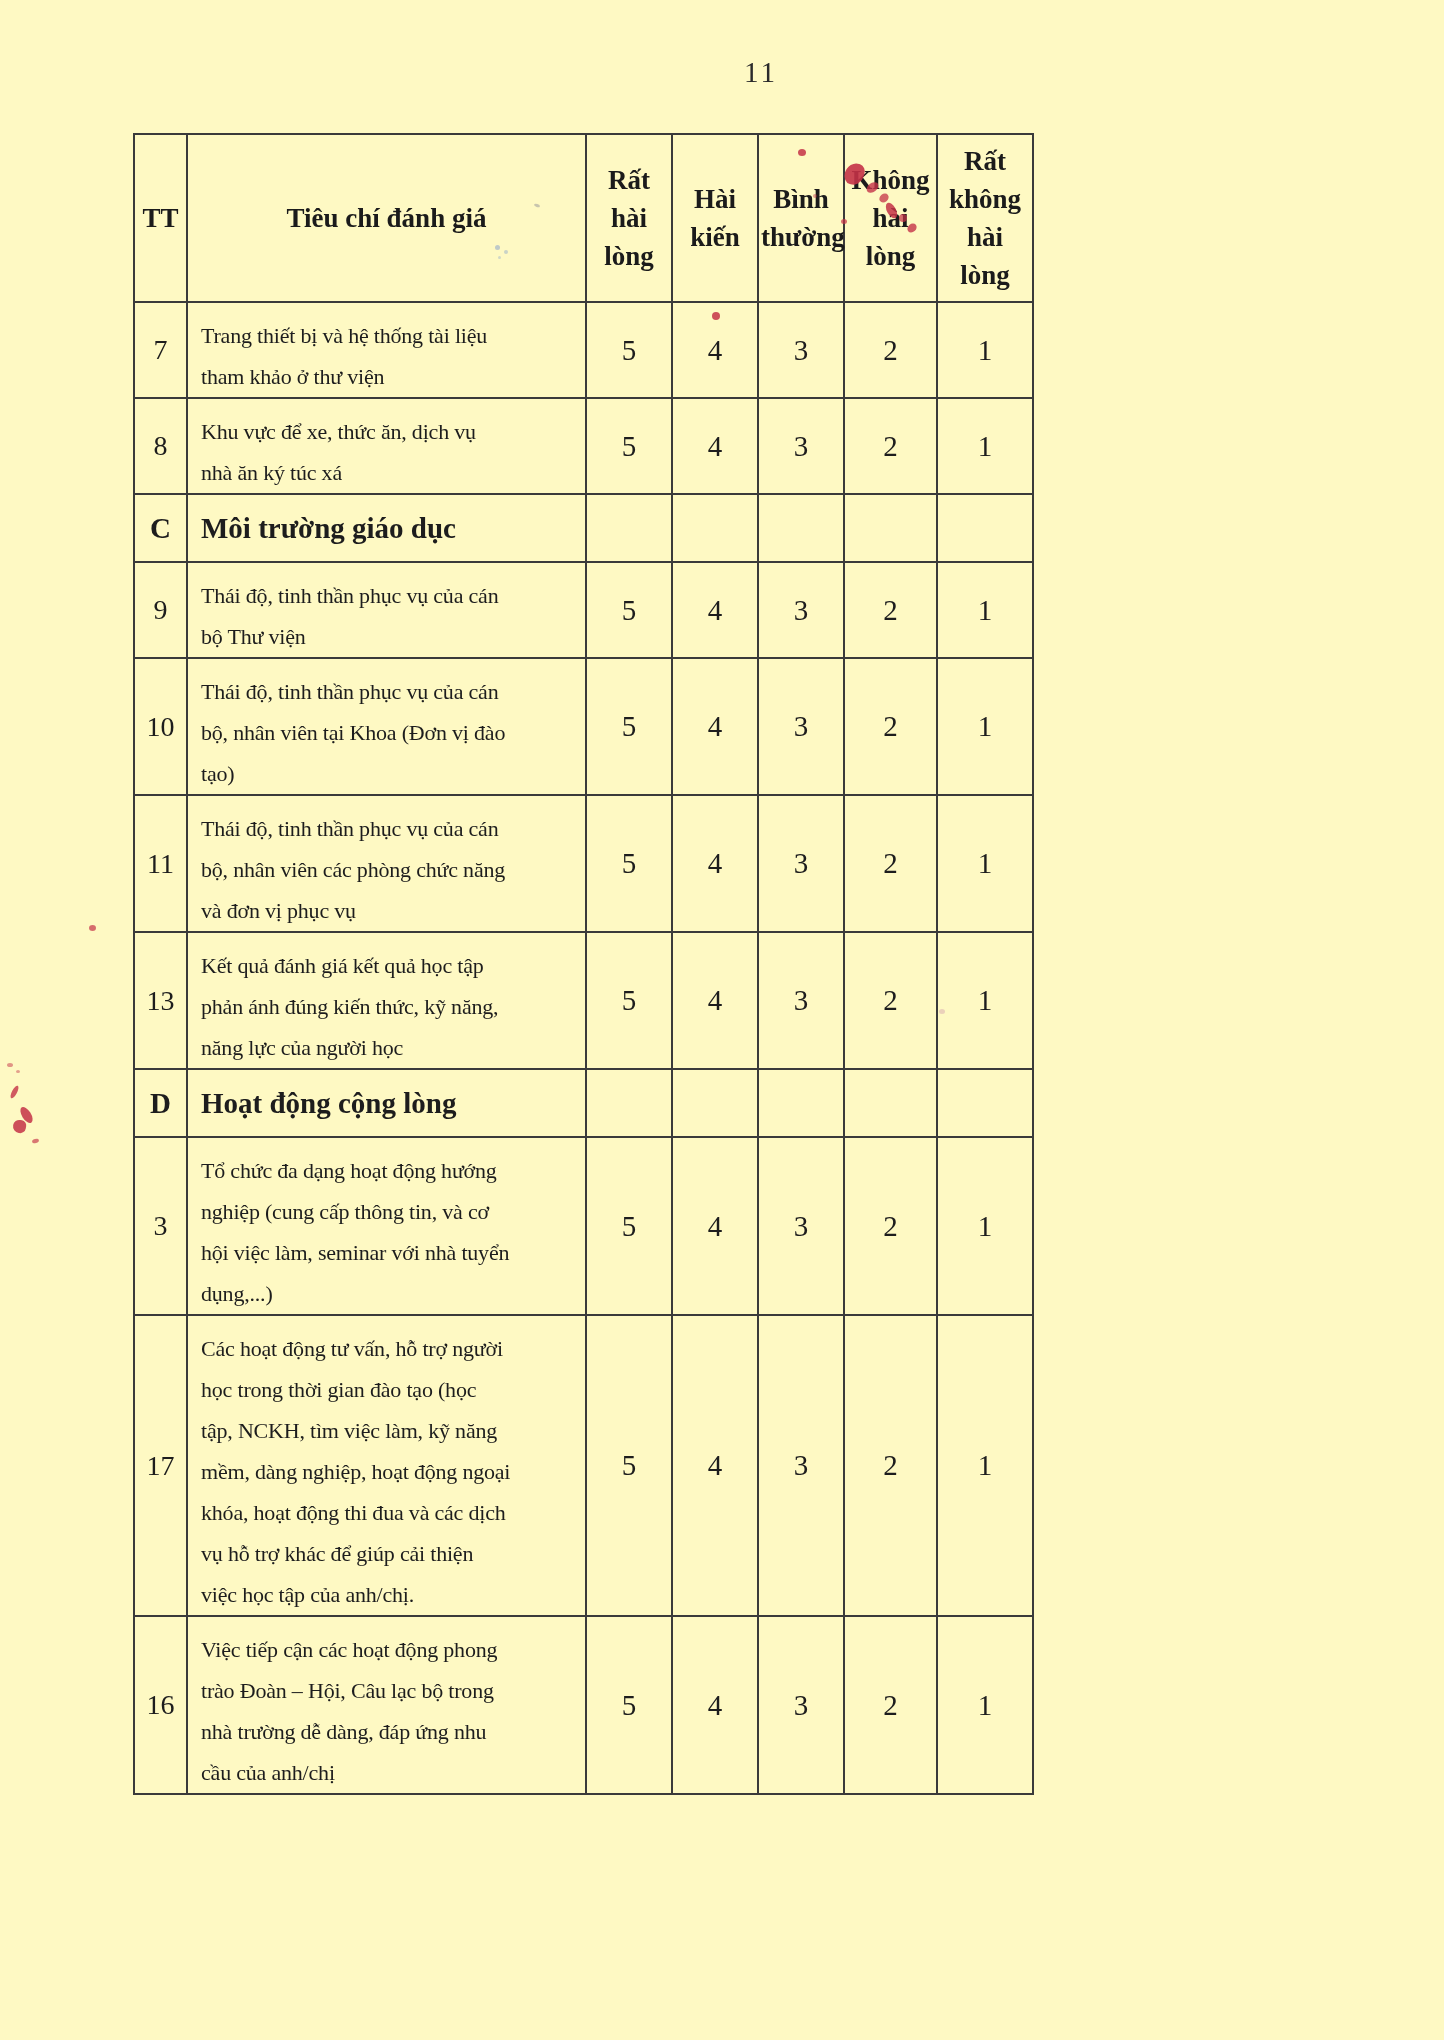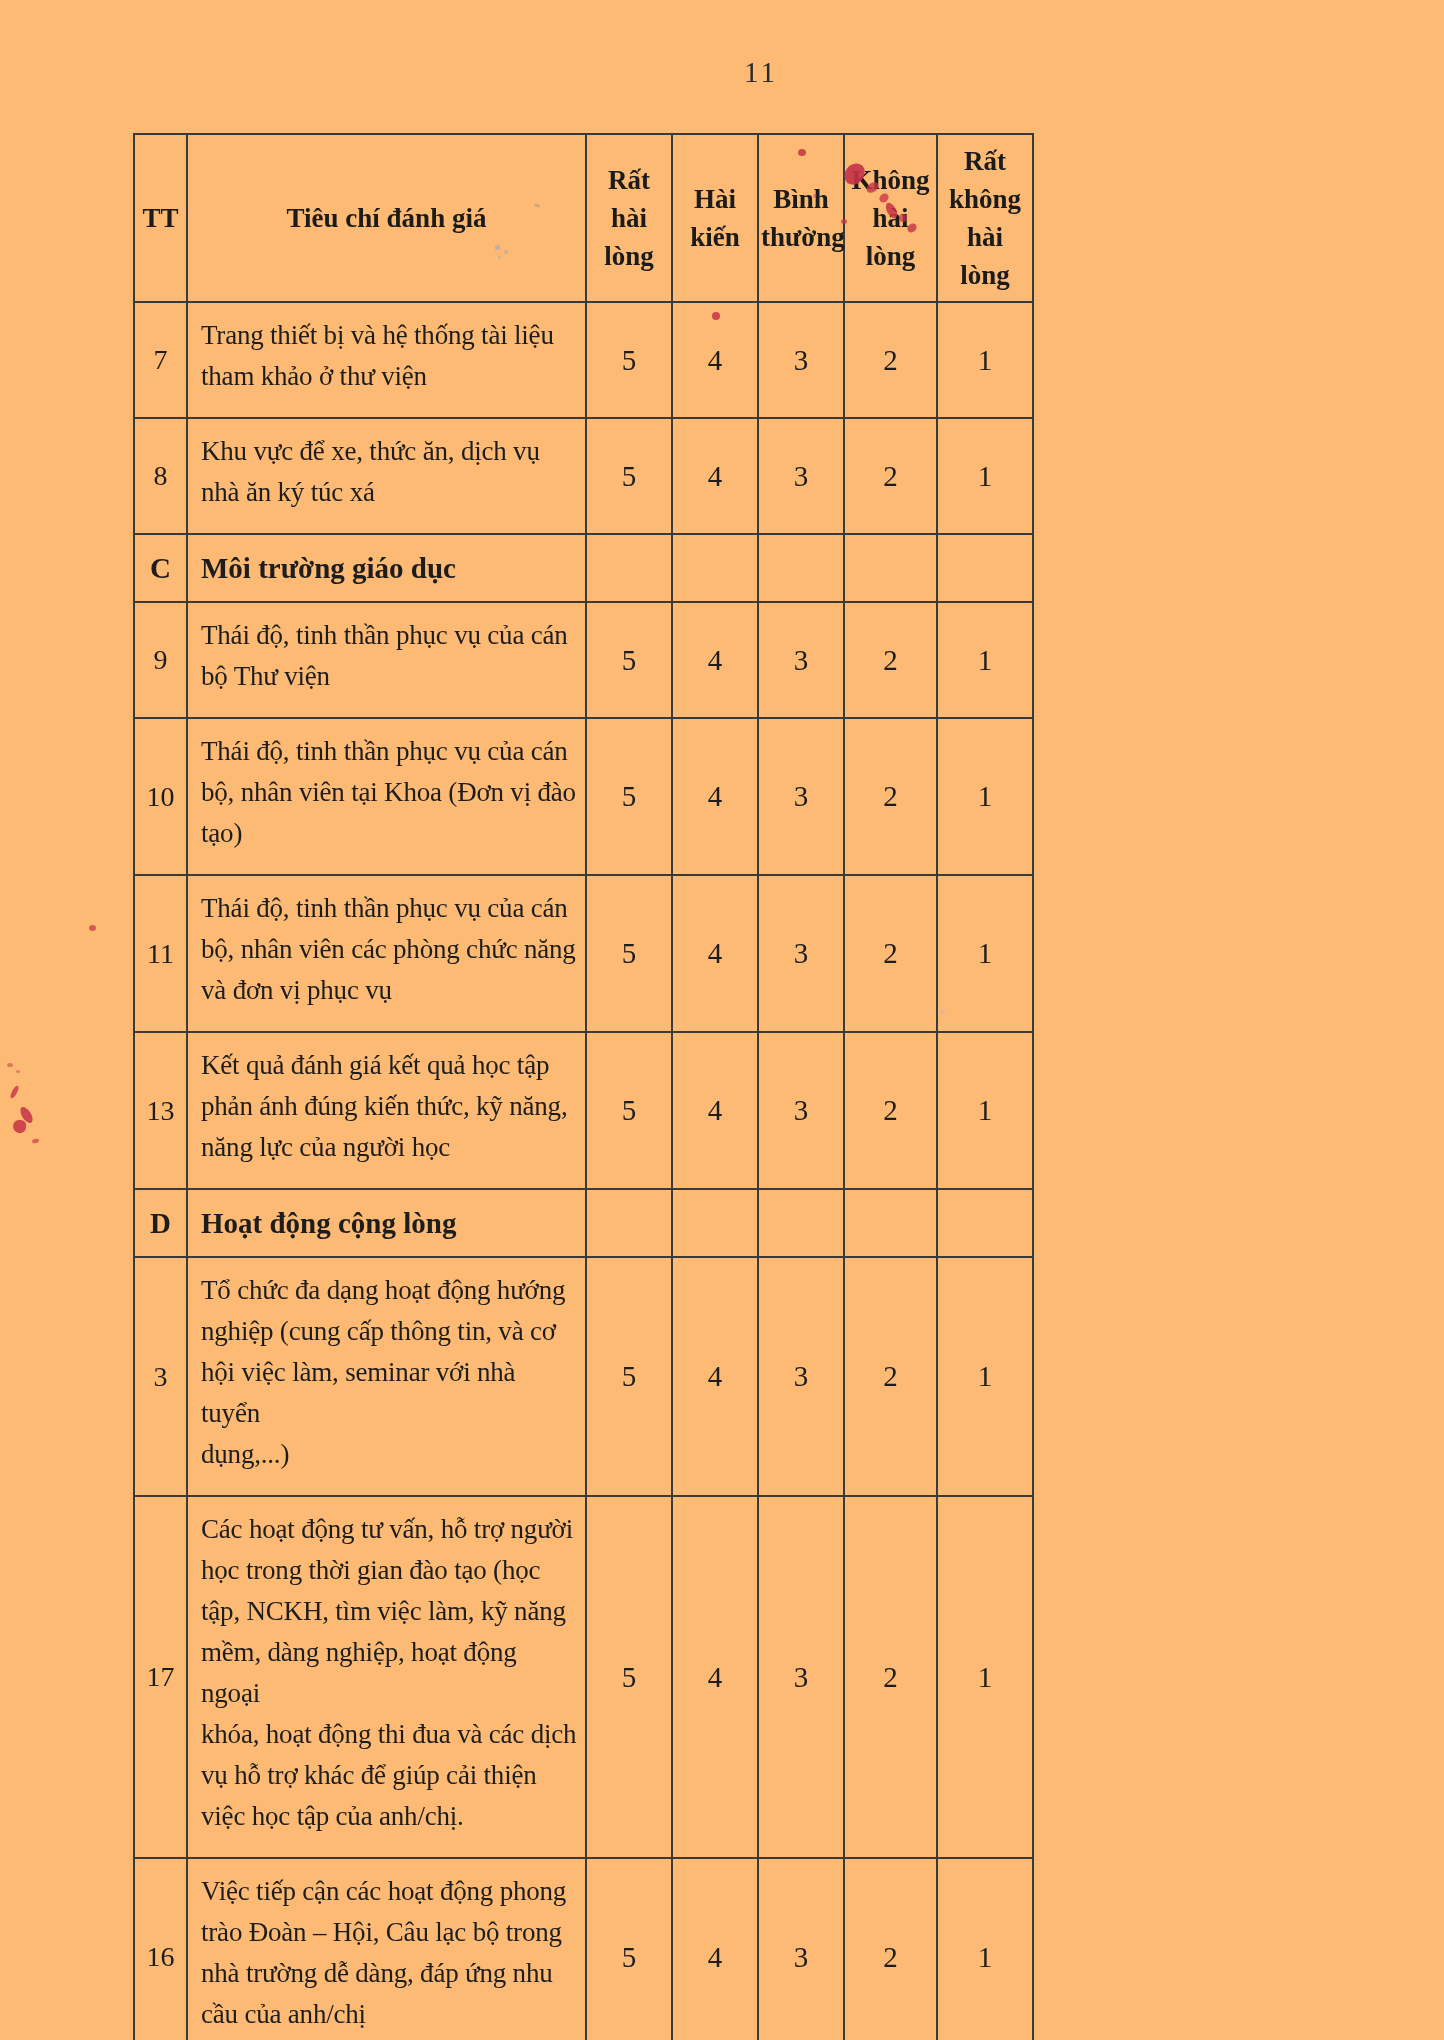--- a/index.html
+++ b/index.html
@@ -1,18 +1,18 @@
 <!DOCTYPE html>
 <html><head>
 <meta charset="utf-8">
 <style>
   html,body { margin:0; padding:0; background:#ffffff; }
   .page {
     position:relative; width:1444px; height:2040px;
-    background:#fdba74; overflow:hidden;
+    background:#fef9c3; overflow:hidden;
     font-family:"Liberation Serif","DejaVu Serif",serif;
     color:#1d1d1d;
   }
   .page-number {
     position:absolute; top:56px; left:744px;
     font-size:29px; letter-spacing:3px; color:#2a2a2a;
   }
   table.survey {
     position:absolute; left:133px; top:133px; width:899px;
     border-collapse:collapse; table-layout:fixed;
@@ -25,22 +25,22 @@
   col.c-r2{width:93px} col.c-r1{width:96px}
   thead th {
     font-weight:bold; font-size:27px; line-height:38px;
     height:166px; vertical-align:middle; text-align:center;
     padding:0 2px; color:#1b1b1b;
   }
   td.tt {
     text-align:center; vertical-align:middle; font-size:28px; padding:0 2px;
   }
   td.criteria {
-    font-size:27px; line-height:41px; letter-spacing:-0.2px;
-    padding:12px 5px 20px 13px; vertical-align:middle;
+    font-size:22px; line-height:41px; letter-spacing:-0.2px;
+    padding:12px 5px 0 13px; vertical-align:middle;
     white-space:pre-line;
   }
   td.rating {
     text-align:center; vertical-align:middle; font-size:29px;
   }
   tr.section td { font-weight:bold; height:54px; }
   tr.section td.tt { font-size:29px; }
   tr.section td.criteria {
     font-size:29px; white-space:normal; line-height:1.2;
     padding:6px 5px 6px 13px; letter-spacing:0;border-radius:13px;

